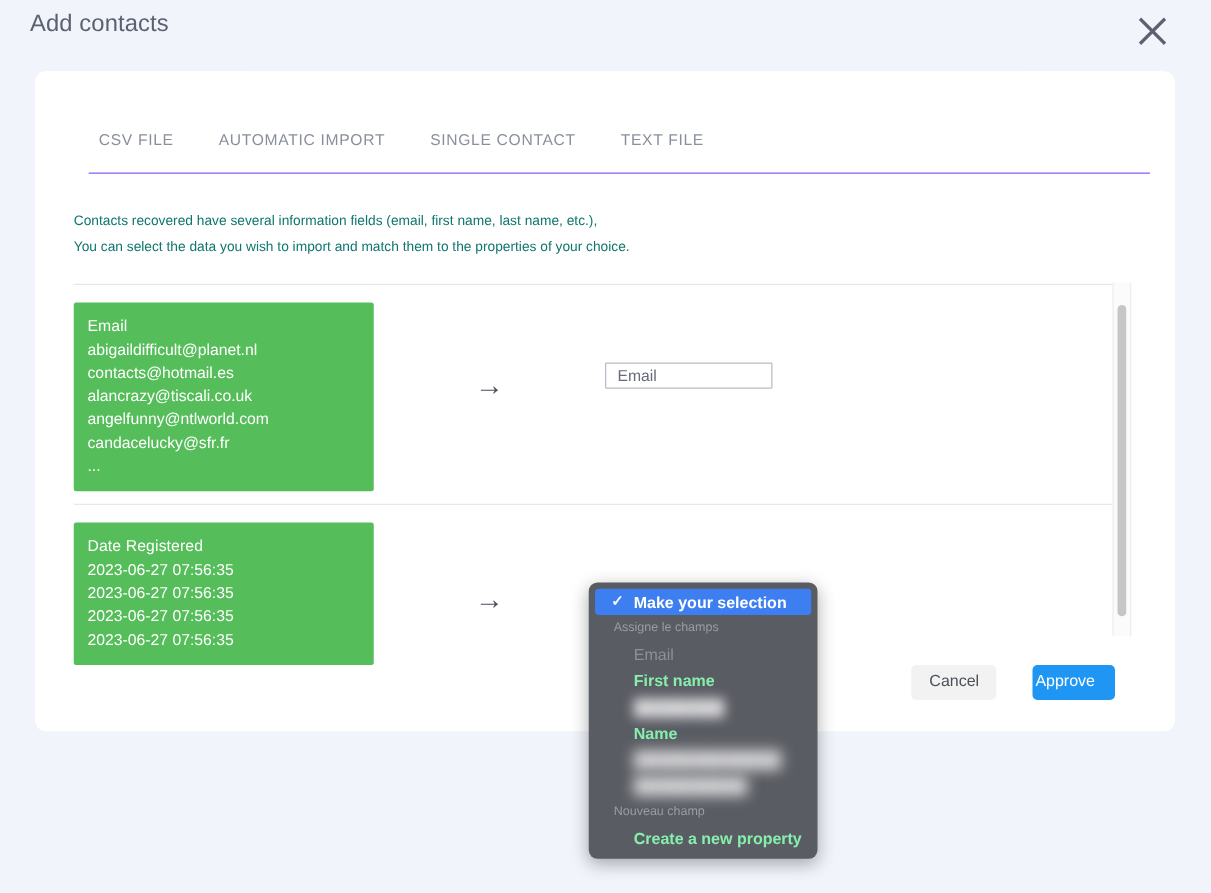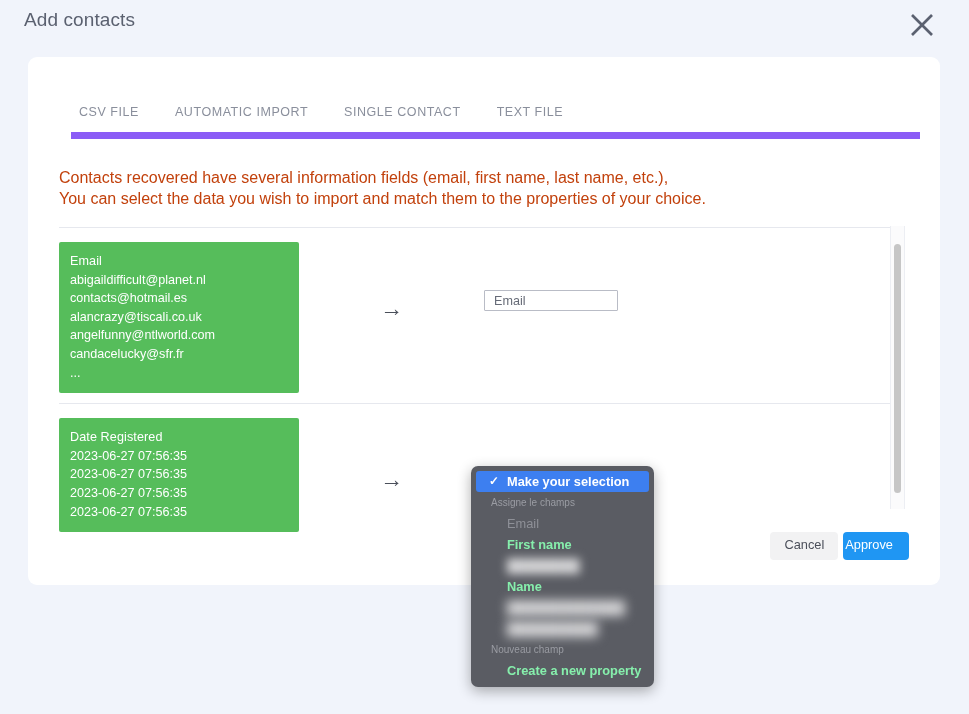--- a/index.html
+++ b/index.html
@@ -39,43 +39,43 @@
     border-radius: 9px;
   }
 
   
   .tabs {
     position: absolute;
     left: 43px; top: 44px;
     width: 849px; height: 38px;
     display: flex;
     align-items: flex-start;
-    border-bottom: 7px solid #8b5cf6;
+    border-bottom: 1px solid #8b5cf6;
   }
   .tab {
     font-size: 12.5px;
     color: #8a8f9c;
     letter-spacing: .55px;
     padding: 4px 0 16px 0;
     margin-right: 36px;
     cursor: pointer;
     white-space: nowrap;
     font-weight: 400;
   }
   .tab:first-child { margin-left: 8px; }
 
   
   .desc {
     position: absolute;
     left: 31px; top: 110px;
     width: 840px;
   }
   .desc-line {
-    font-size: 16px;
-    color: #c2410c;
+    font-size: 11px;
+    color: #0f766e;
     line-height: 21px;
     white-space: nowrap;
   }
 
   
   .map-area {
     position: absolute;
     left: 31px; top: 170px;
     width: 848px; height: 285px;
   }
@@ -147,24 +147,24 @@
     left: 894px; top: 244px;
     width: 7px; height: 249px;
     background: #c6c6c6;
     border-radius: 4px;
     cursor: pointer;
   }
 
   
   .footer {
     position: absolute;
-    right: 31px; top: 475px;
+    right: 48px; top: 475px;
     display: flex;
     align-items: center;
-    gap: 5px;
+    gap: 29px;
   }
   .btn {
     font-family: "Liberation Sans", sans-serif;
     font-size: 12.8px;
     border: none;
     border-radius: 4px;
     padding: 7px 14px 8px 14px;
     cursor: pointer;
     line-height: 1;
   }

